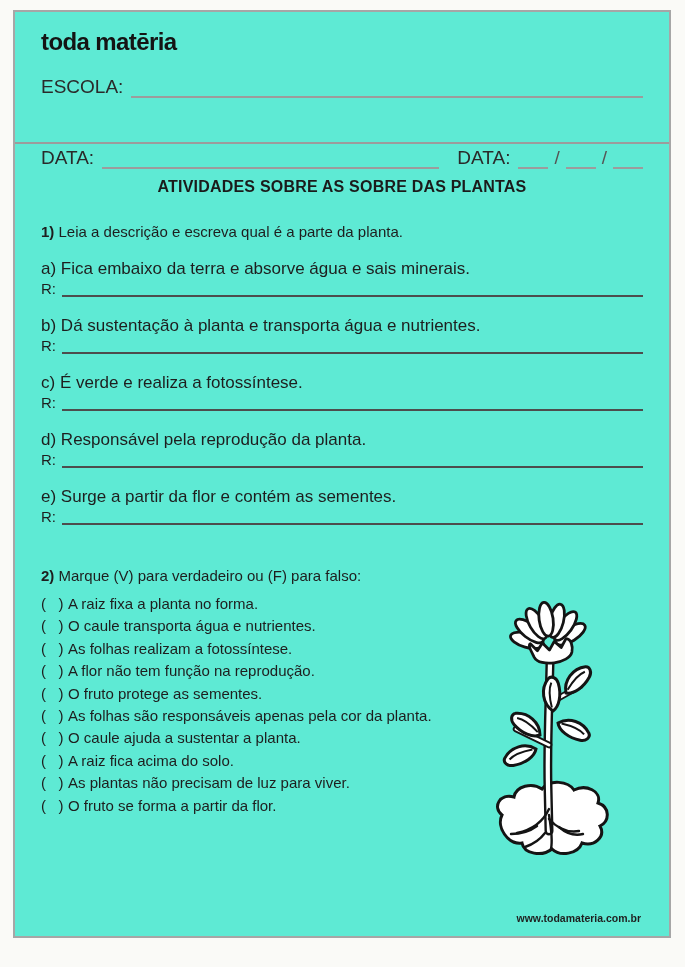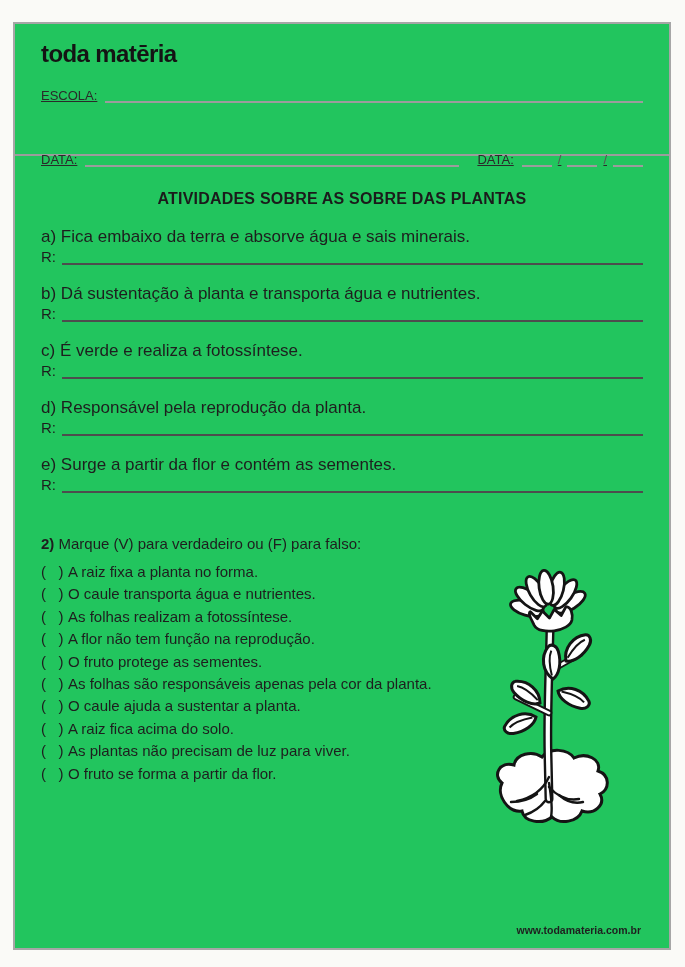--- a/index.html
+++ b/index.html
@@ -5,43 +5,42 @@
   * { box-sizing: border-box; }
   html, body {
     margin: 0; padding: 0;
     width: 685px; height: 967px;
     background: #fafaf7;
     font-family: "Liberation Sans", sans-serif;
     color: #1e1e1e;
   }
   .card {
     position: absolute;
-    left: 13px; top: 22px;
+    left: 13px; top: 10px;
     width: 658px; height: 928px;
-    background: #22c55e;
+    background: #5eead4;
     border: 2px solid #a6a6a6;
   }
   
   .header {
     height: 132px;
     padding: 16px 26px 0 26px;
     border-bottom: 2px solid #9c9c9c;
   }
   .logo {
     font-size: 24px;
     font-weight: bold;
     letter-spacing: -0.6px;
     color: #141414;
   }
   .field-row {
     display: flex;
     align-items: flex-end;
-    font-size: 13px;
+    font-size: 19px;
     color: #2a2a2a;
-    text-decoration: underline;
   }
   .row-school { margin-top: 20px; }
   .row-name   { margin-top: 17px; }
   .write-line {
     flex: 1 1 auto;
     border-bottom: 2px solid #9c9c9c;
     height: 14px;
     margin-left: 8px;
   }
   .date-label { margin-left: 18px; margin-top: 32px; }
@@ -124,20 +123,24 @@
       <span class="date-seg"></span>
       <span class="date-slash">/</span>
       <span class="date-seg"></span>
     </div>
   </div>
 
   <div class="main">
 
     <div class="title">ATIVIDADES SOBRE AS SOBRE DAS PLANTAS</div>
 
+    <div class="q-lead">
+      <span class="q-num">1)</span>
+      <span>Leia a descrição e escreva qual é a parte da planta.</span>
+    </div>
 
     <div class="q1-item">
       <span>a)</span>
       <span>Fica embaixo da terra e absorve água e sais minerais.</span>
     </div>
     <div class="answer-row">
       <span>R:</span>
       <span class="answer-line"></span>
     </div>
 

